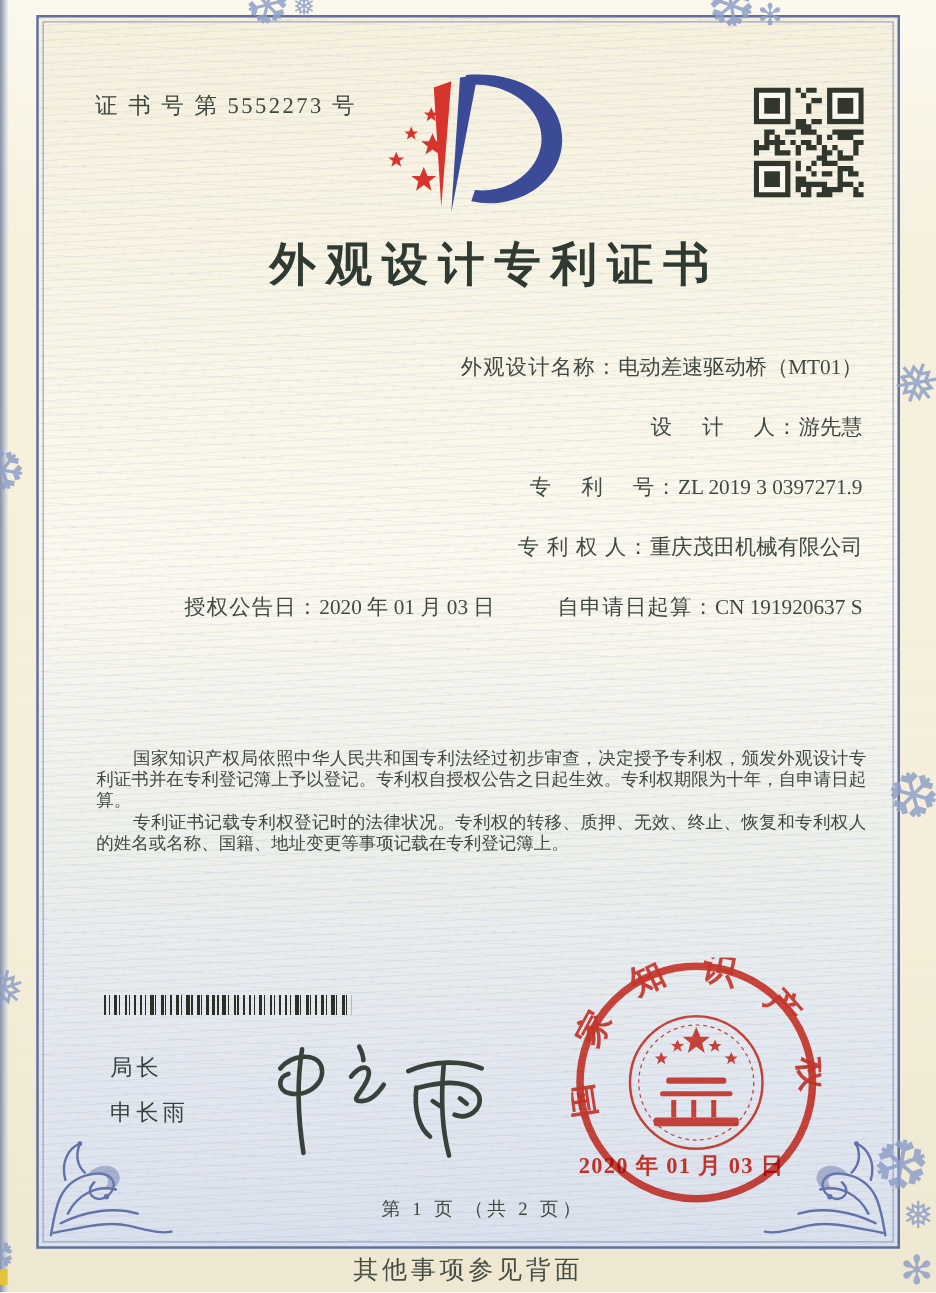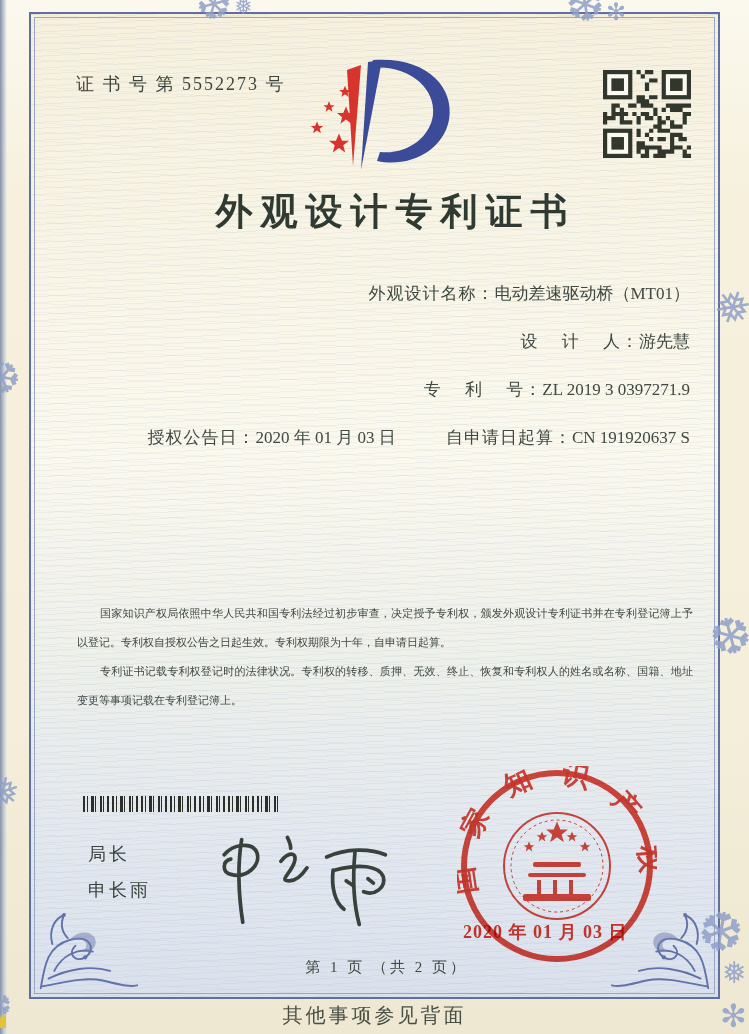--- a/index.html
+++ b/index.html
@@ -33,21 +33,21 @@
   .qr{left:572px;top:56px;width:88px;height:88px;}
 
   .title{left:0;top:173px;width:100%;text-align:center;font-size:37px;font-weight:bold;
          letter-spacing:8px;color:#2f3a33;text-indent:8px;padding-left:17px;}
 
   .fields{left:46px;top:270px;right:28px;font-size:17px;color:#3f4941;}
   .frow{line-height:19px;margin-bottom:29px;white-space:nowrap;text-align:right;}
   .frow .lbl{letter-spacing:1px;}
   .pair2{margin-left:46px;}
 
-  .body-text{left:46px;top:585px;width:616px;font-size:11px;line-height:29px;
+  .body-text{left:46px;top:585px;width:616px;font-size:14px;line-height:17px;
              text-align:justify;color:#3f4941;}
   .body-text p{margin:0;text-indent:2.1em;}
 
   .barcode{left:52px;top:782px;width:198px;height:16px;
     background:repeating-linear-gradient(90deg,
       #2c2f28 0 2px,transparent 2px 4px,#2c2f28 4px 5px,transparent 5px 8px,
       #2c2f28 8px 11px,transparent 11px 12px,#2c2f28 12px 13px,transparent 13px 17px,
       #2c2f28 17px 19px,transparent 19px 20px,#2c2f28 20px 21px,transparent 21px 24px,
       #2c2f28 24px 26px,transparent 26px 29px);}
 
@@ -123,20 +123,23 @@
 
     <div class="fields">
       <div class="frow">
         <span class="lbl">外观设计名称：</span><span class="val">电动差速驱动桥（MT01）</span>
       </div>
       <div class="frow">
         <span class="lbl">设　 计　 人：</span><span class="val">游先慧</span>
       </div>
       <div class="frow">
         <span class="lbl">专　 利　 号：</span><span class="val">ZL 2019 3 0397271.9</span>
+      </div>
+      <div class="frow">
+        <span class="lbl">专 利 权 人：</span><span class="val">重庆茂田机械有限公司</span>
       </div>
       <div class="frow">
         <span><span class="lbl">授权公告日：</span><span class="val">2020 年 01 月 03 日</span></span>
         <span class="pair2"><span class="lbl">自申请日起算：</span><span class="val">CN 191920637 S</span></span>
       </div>
     </div>
 
     <div class="body-text">
       <p>国家知识产权局依照中华人民共和国专利法经过初步审查，决定授予专利权，颁发外观设计专利证书并在专利登记簿上予以登记。专利权自授权公告之日起生效。专利权期限为十年，自申请日起算。</p>
       <p>专利证书记载专利权登记时的法律状况。专利权的转移、质押、无效、终止、恢复和专利权人的姓名或名称、国籍、地址变更等事项记载在专利登记簿上。</p>

